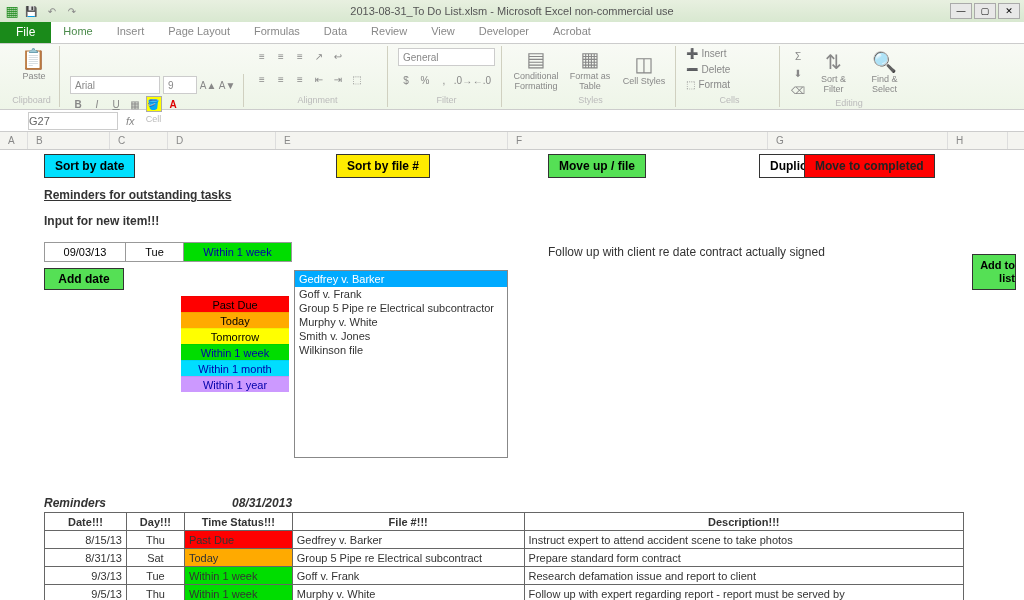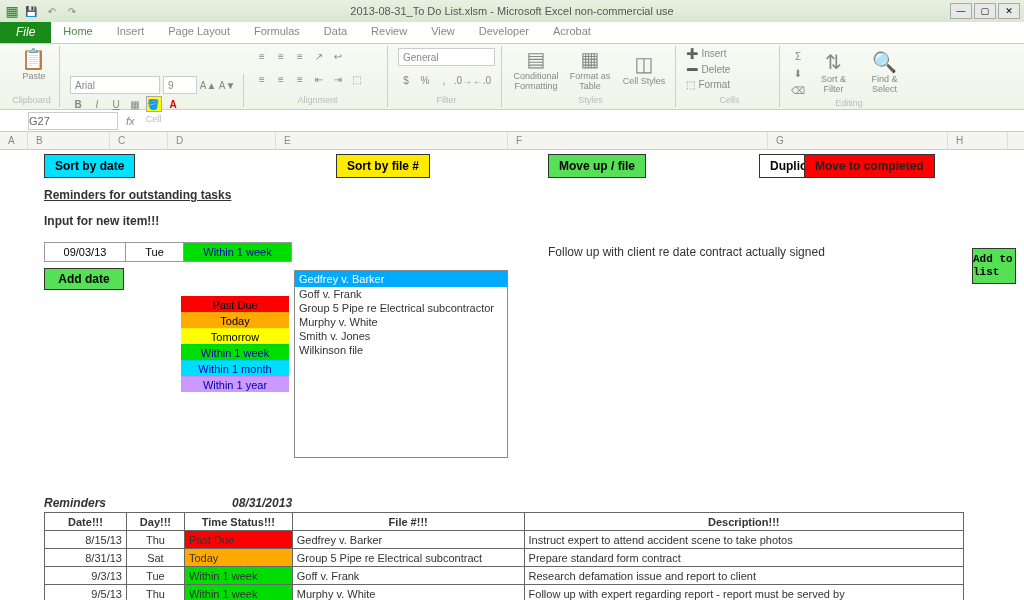--- a/index.html
+++ b/index.html
@@ -7,21 +7,21 @@
 
 
 .title-bar { background: linear-gradient(#e8f0e0,#d8e8d0); height: 22px; display: flex; align-items: center; justify-content: center; position: relative; }
 .title-bar .title { color: #555; font-size: 11px; }
 .title-bar .icons-left { position: absolute; left: 4px; display: flex; gap: 4px; }
 .title-bar .icons-right { position: absolute; right: 4px; display: flex; gap: 2px; }
 .wbtn { width: 22px; height: 16px; background: #e8e8e8; border: 1px solid #aaa; display:flex;align-items:center;justify-content:center;font-size:9px;}
 
 
 .ribbon-tabs { display: flex; height: 22px; background: #fff; border-bottom: 1px solid #ccc; }
-.file-tab { background: #1a8a1a; color: #fff; padding: 3px 16px; font-size: 12px; font-style: italic; }
+.file-tab { background: #1a8a1a; color: #fff; padding: 3px 16px; font-size: 12px; }
 .tab { padding: 3px 12px; color: #888; font-size: 11px; cursor: pointer; }
 .tab.active { color: #4a8a4a; }
 
 
 .ribbon { height: 66px; background: linear-gradient(#f8faf5,#eef5e8); border-bottom: 1px solid #ccc; display: flex; padding: 2px 4px; gap: 4px;}
 .ribbon-group { border-right: 1px solid #d0d0c0; padding: 2px 6px; display: flex; flex-direction: column; justify-content: space-between;}
 .ribbon-group .label { text-align:center; color:#bbb; font-size:9px;}
 .rb-row { display:flex; gap:3px; align-items:center; margin-bottom:2px;}
 .rb-sel { border:1px solid #ccc; background:#fff; height:18px; font-size:10px; padding:0 4px; display:flex;align-items:center; color:#888;}
 .rb-ico { width:16px;height:16px;color:#888;display:flex;align-items:center;justify-content:center;font-size:10px;}
@@ -55,21 +55,21 @@
 
 .sec-title{font-weight:bold;text-decoration:underline;font-size:12px;color:#333;margin:8px 0 0 44px;}
 .sec-sub{font-weight:bold;font-size:12px;color:#333;margin:12px 0 0 44px;}
 
 .inputrow{display:flex;margin:14px 0 0 44px;align-items:center;}
 .cell{border:1px solid #999;height:20px;display:flex;align-items:center;justify-content:center;font-size:11px;}
 .cell.date{width:82px;} .cell.day{width:58px;border-left:none;} .cell.status{width:108px;border-left:none;}
 .follow-text{margin-left:24px;font-size:12px;color:#333;}
 
 .add-date-btn{margin:6px 0 0 44px;width:80px;height:22px;background:#55e055;border:1px solid #333;display:flex;align-items:center;justify-content:center;font-weight:bold;font-size:12px;}
-.add-list-btn{position:absolute;right:8px;top:98px;width:44px;height:36px;background:#55e055;border:1px solid #333;display:flex;align-items:center;justify-content:center;font-weight:bold;font-size:11px;text-align:left;line-height:1.2;font-family:Liberation Mono, monospace;}
+.add-list-btn{position:absolute;right:8px;top:104px;width:44px;height:36px;background:#55e055;border:1px solid #333;display:flex;align-items:center;justify-content:center;font-weight:bold;font-size:11px;text-align:right;line-height:1.2;}
 
 
 .dropdown{position:absolute;left:294px;top:120px;width:214px;background:#fff;border:1px solid #888;z-index:10;font-size:11px;}
 .dd-hdr{background:#00aaff;color:#fff;padding:2px 4px;}
 .dd-item{padding:1px 4px;color:#333;}
 
 
 .status-stack{position:absolute;left:181px;top:146px;width:108px;font-size:11px;text-align:center;}
 .ss{height:16px;display:flex;align-items:center;justify-content:center;border-top:1px solid rgba(0,0,0,0.05);}
 .s-red{background:#ff0000;color:#000;} .s-org{background:#ffaa00;} .s-yel{background:#ffff00;} .s-grn{background:#00dd00;color:#00a;} .s-blu{background:#00ddff;color:#00a;} .s-pur{background:#cc99ff;color:#00a;}

